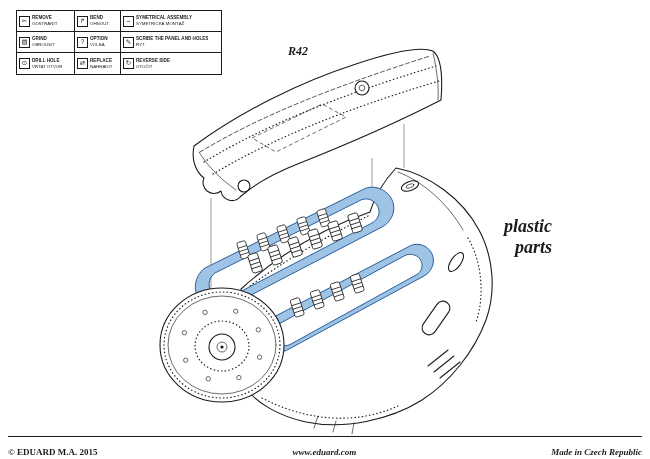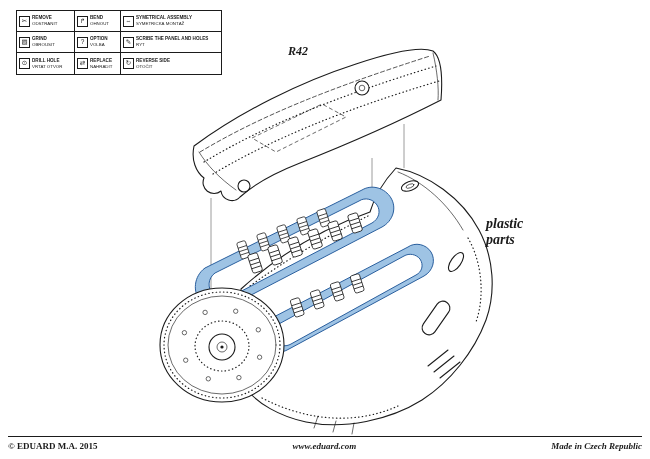--- a/index.html
+++ b/index.html
@@ -29,31 +29,31 @@
   .ltext { display:block; }
   .ltext .en { display:block; font-size:4.6px; line-height:1.25; font-weight:bold; }
   .ltext .cz { display:block; font-size:4.4px; line-height:1.2; }
 
   
   .label-r42 {
     position:absolute; left:288px; top:44px;
     font-family:"Liberation Serif", serif; font-style:italic; font-weight:bold; font-size:12px;
   }
   .label-plastic {
-    position:absolute; left:486px; top:216px; width:66px; text-align:left;
+    position:absolute; left:486px; top:216px; width:66px; text-align:right;
     font-family:"Liberation Serif", serif; font-style:italic; font-weight:bold;
-    font-size:14px; line-height:1.15;
+    font-size:18px; line-height:1.15;
   }
 
   
   .footer {
     position:absolute; left:8px; right:8px; top:436px;
     border-top:1.2px solid #1b1b1b;
     display:flex; justify-content:space-between; align-items:flex-start;
-    padding-top:4px; font-family:"Liberation Serif", serif; font-size:9px; font-weight:bold;
+    padding-top:10px; font-family:"Liberation Serif", serif; font-size:9px; font-weight:bold;
   }
   .footer .site, .footer .made { font-style:italic; }
 
   
   svg.drawing { position:absolute; left:0; top:0; width:650px; height:459px; }
   .kw { fill:#ffffff; stroke:#1b1b1b; stroke-width:1.1; stroke-linejoin:round; }
   .k  { fill:none;    stroke:#1b1b1b; stroke-width:1.1; stroke-linecap:round; stroke-linejoin:round; }
   .dash { stroke-dasharray:4 2.6; stroke-width:0.75; fill:none; }
   .dots { stroke-dasharray:0.5 3.2; stroke-width:1.2; stroke-linecap:round; fill:none; }
   .thin { stroke-width:0.65; }

